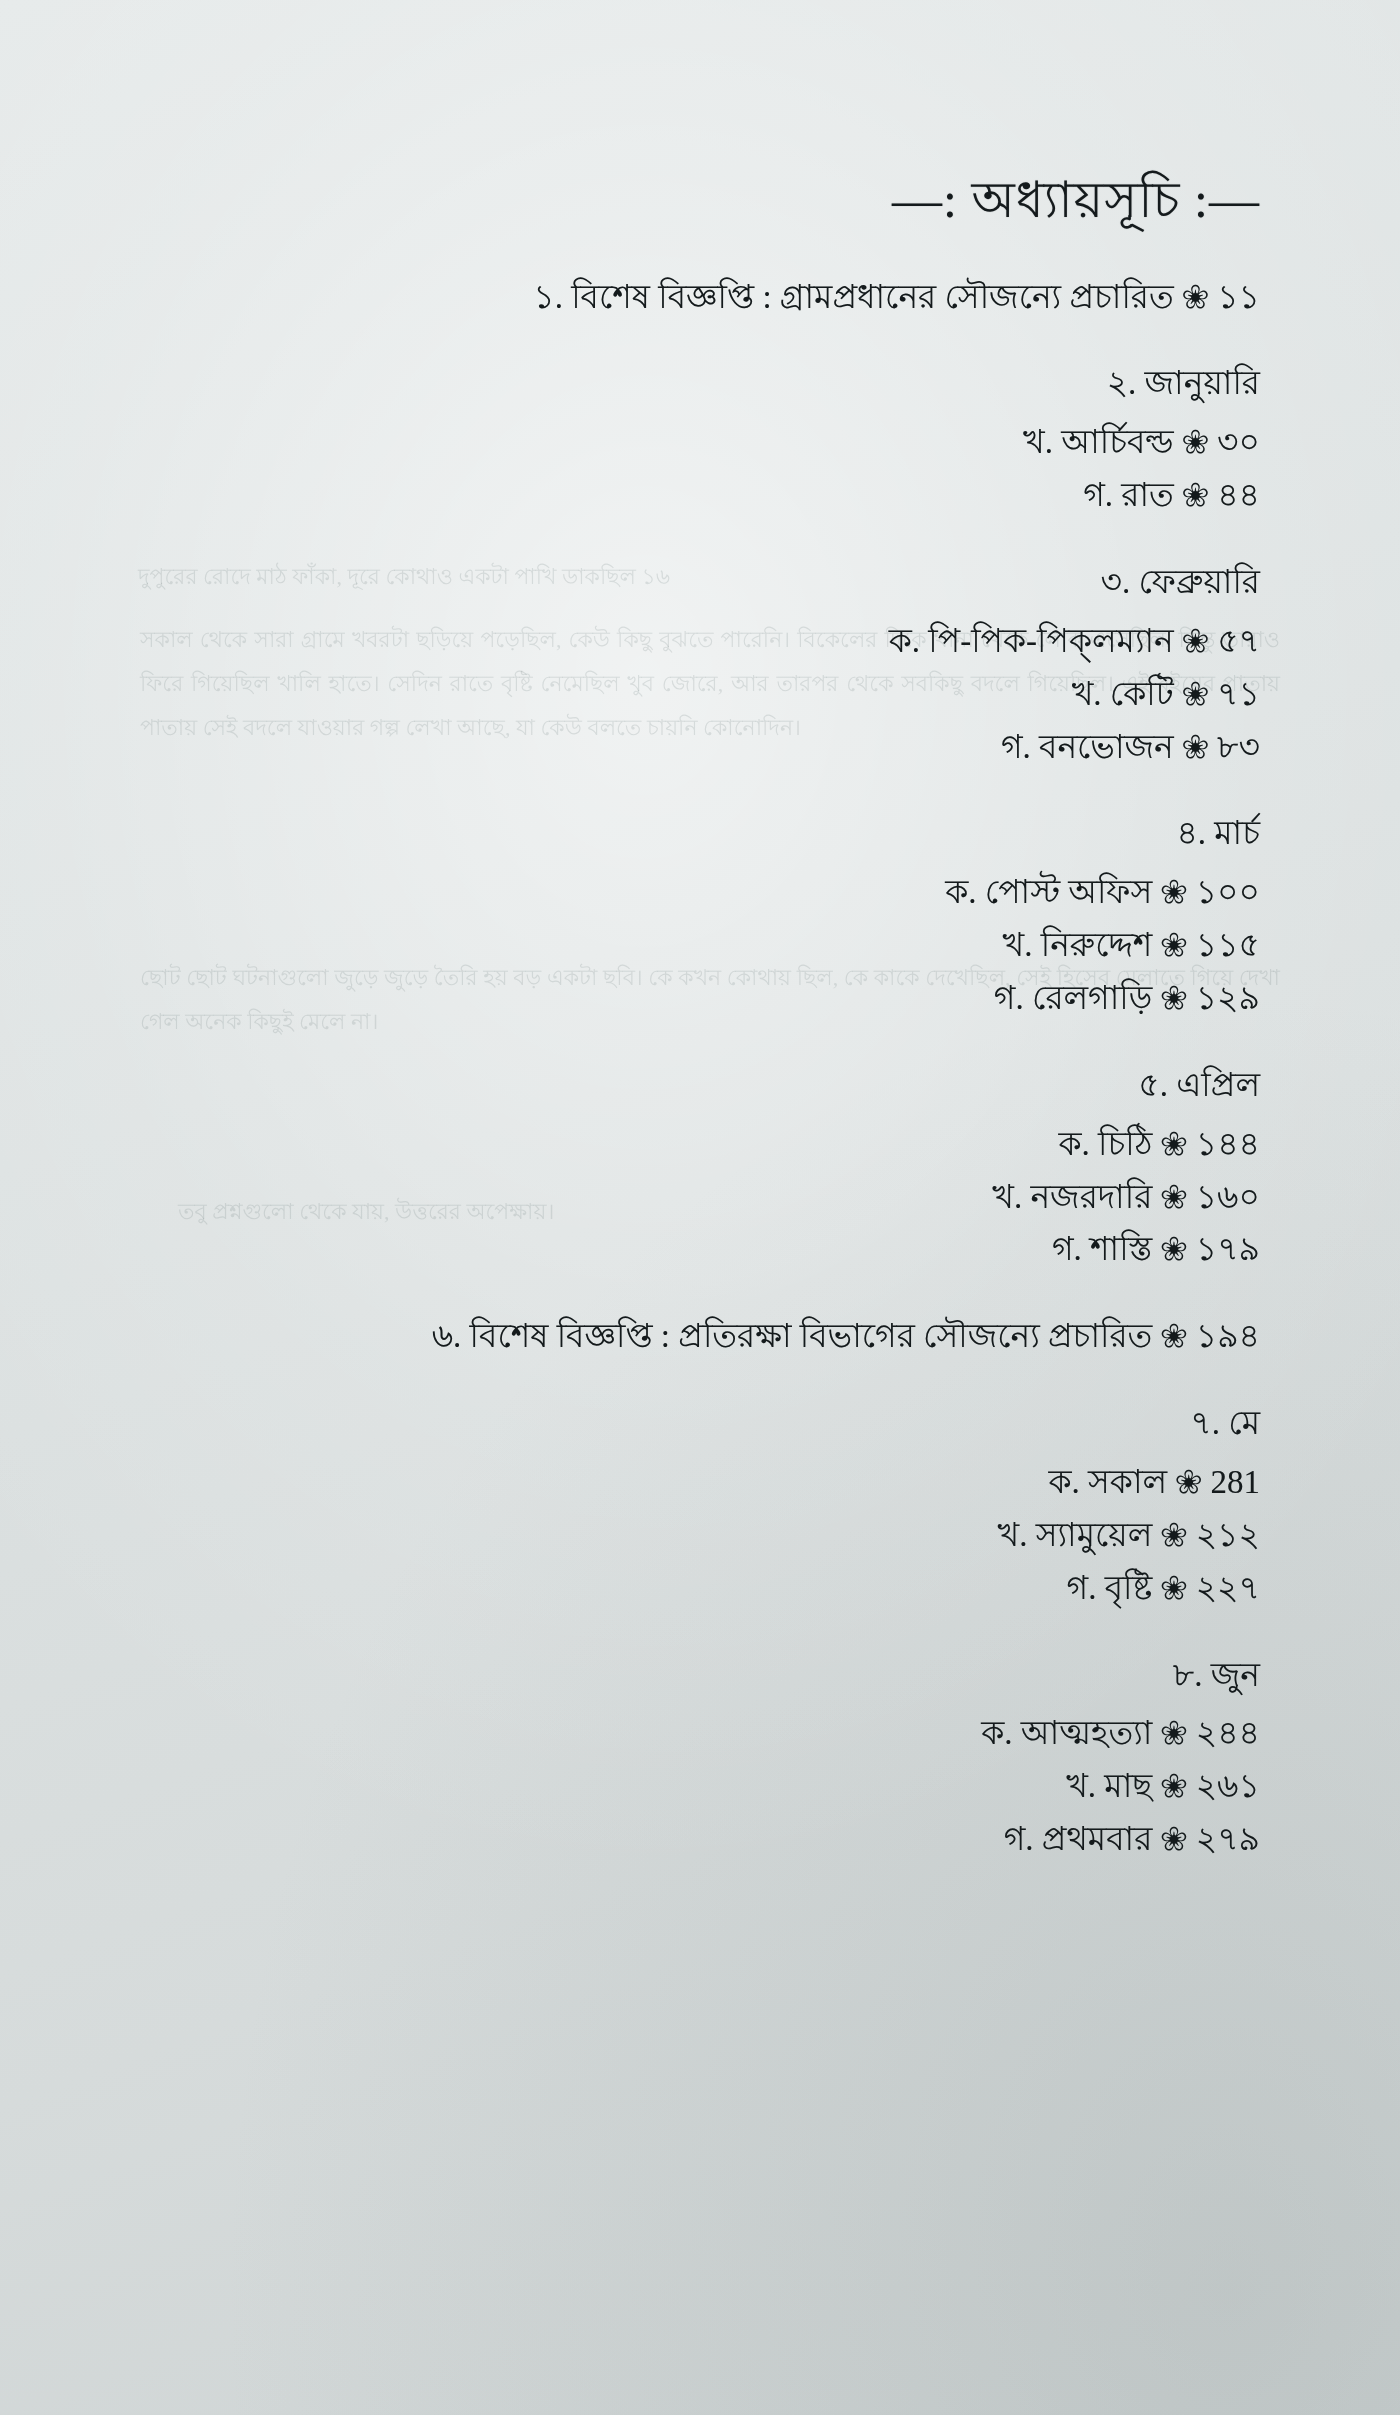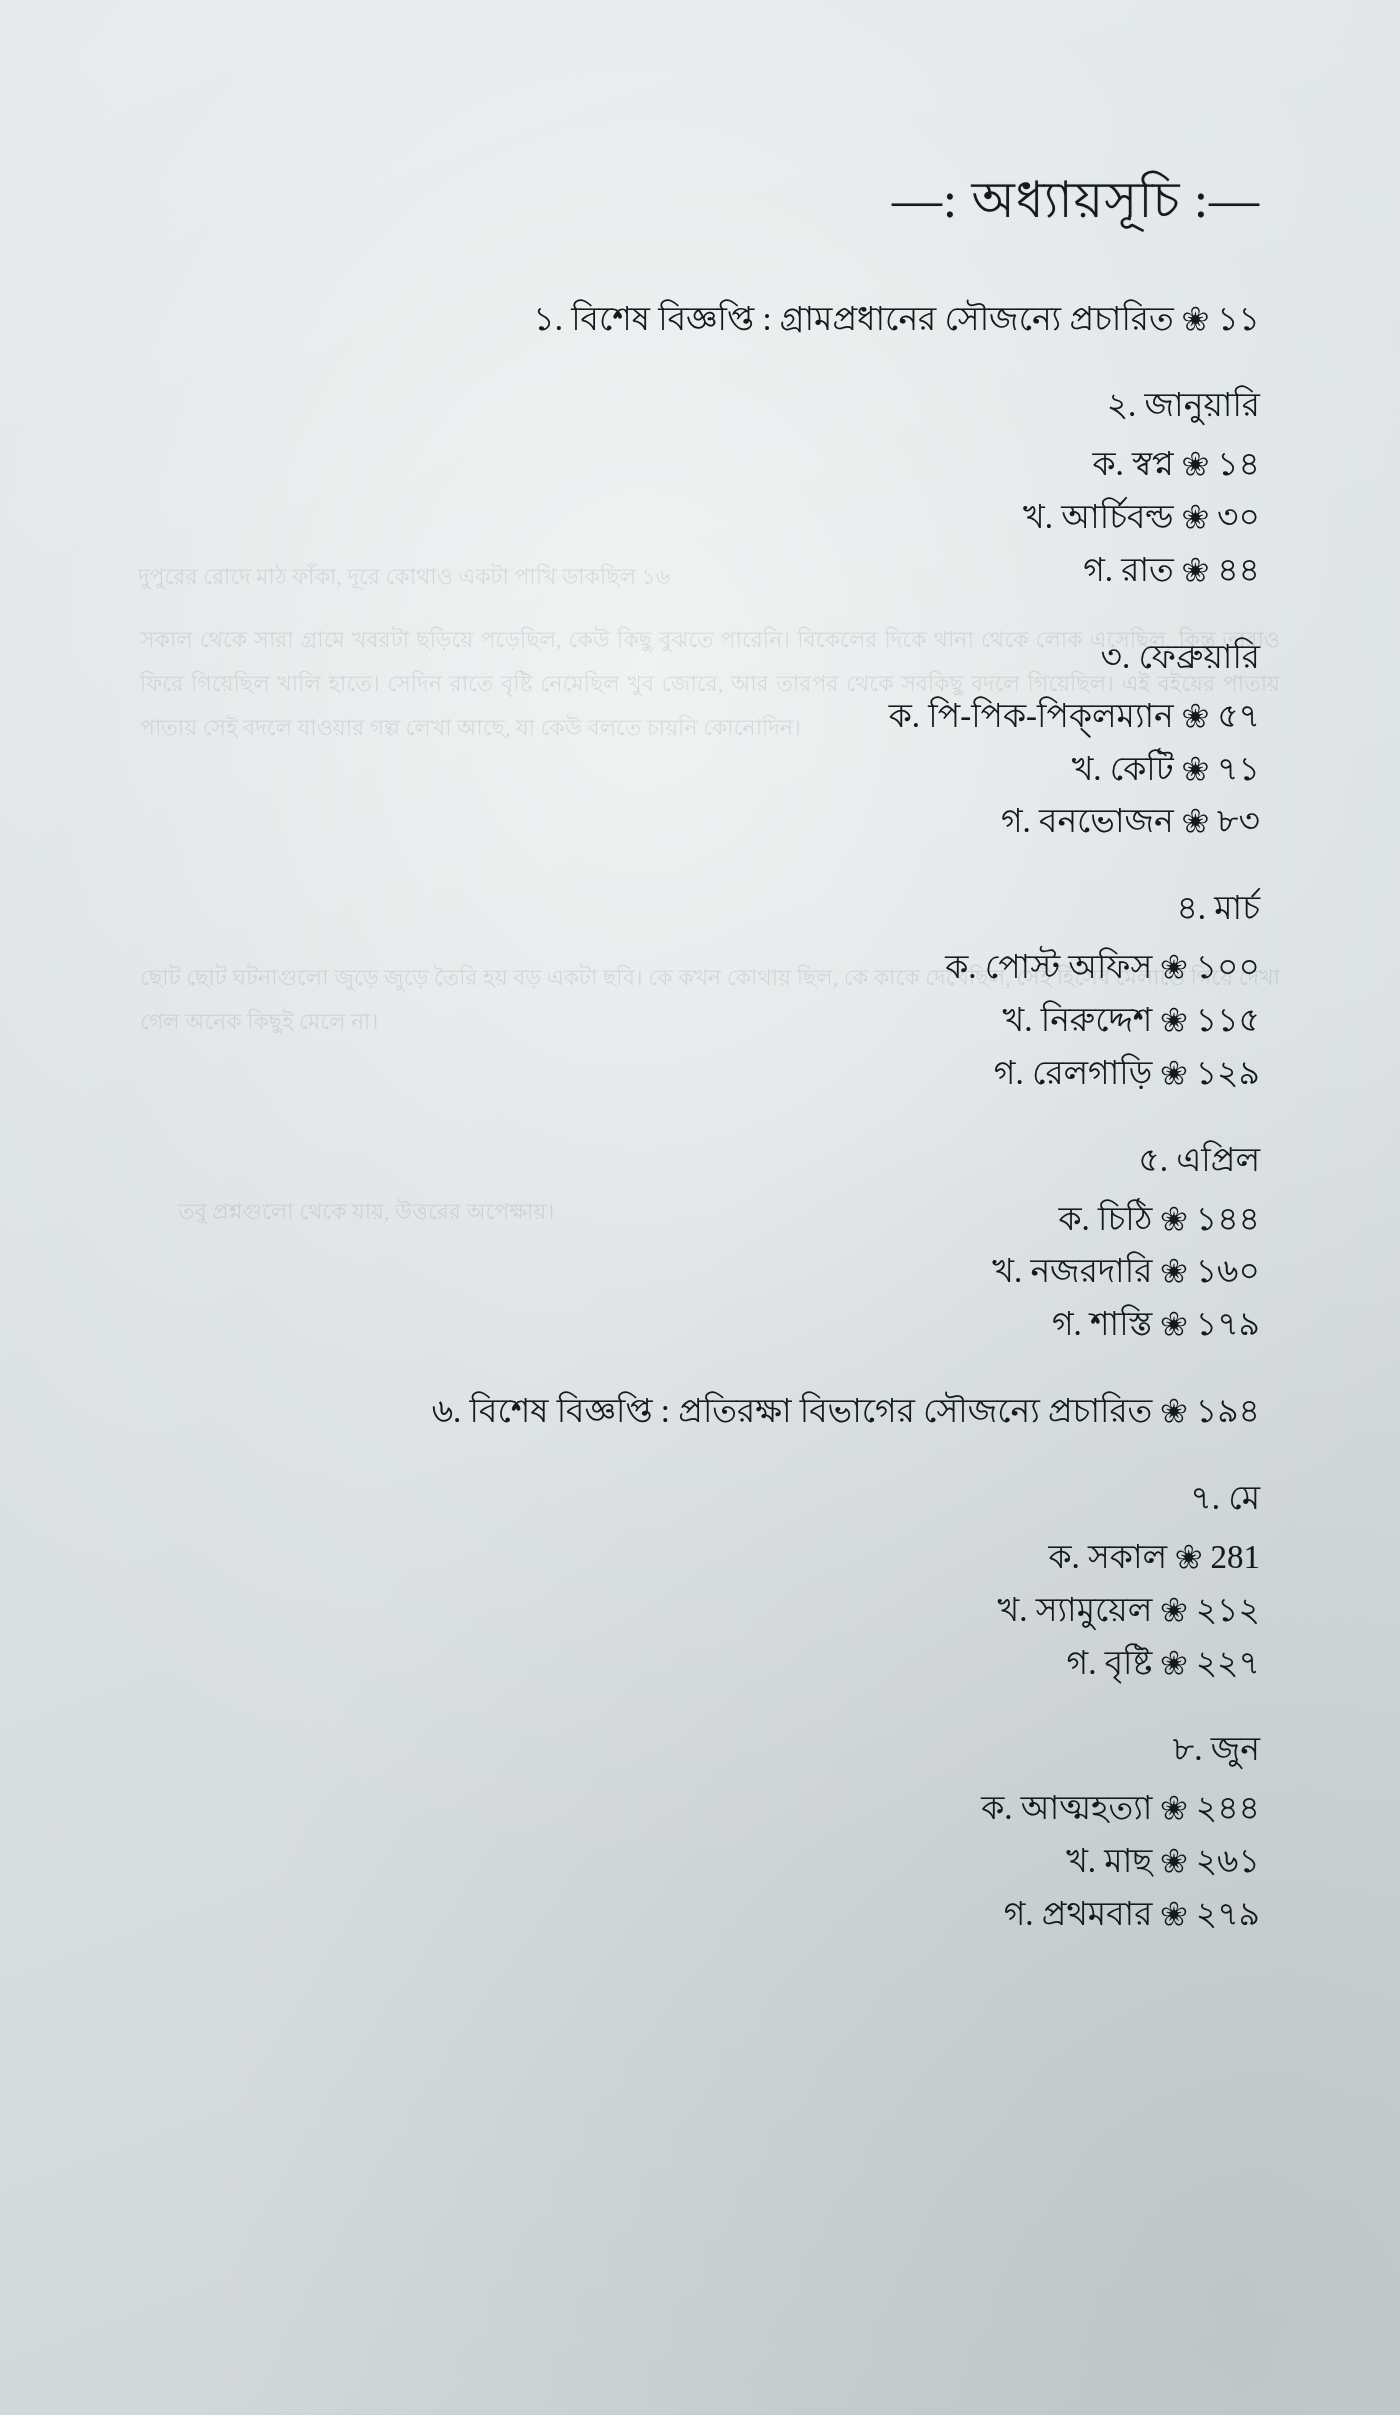--- a/index.html
+++ b/index.html
@@ -85,27 +85,26 @@
 
   <div class="bleed" style="top:555px; left:138px; right:150px; text-align:left;">দুপুরের রোদে মাঠ ফাঁকা, দূরে কোথাও একটা পাখি ডাকছিল ১৬</div>
   <div class="bleed" style="top:618px; left:140px; right:120px;">সকাল থেকে সারা গ্রামে খবরটা ছড়িয়ে পড়েছিল, কেউ কিছু বুঝতে পারেনি। বিকেলের দিকে থানা থেকে লোক এসেছিল, কিন্তু তারাও ফিরে গিয়েছিল খালি হাতে। সেদিন রাতে বৃষ্টি নেমেছিল খুব জোরে, আর তারপর থেকে সবকিছু বদলে গিয়েছিল। এই বইয়ের পাতায় পাতায় সেই বদলে যাওয়ার গল্প লেখা আছে, যা কেউ বলতে চায়নি কোনোদিন।</div>
   <div class="bleed" style="top:956px; left:140px; right:120px;">ছোট ছোট ঘটনাগুলো জুড়ে জুড়ে তৈরি হয় বড় একটা ছবি। কে কখন কোথায় ছিল, কে কাকে দেখেছিল, সেই হিসেব মেলাতে গিয়ে দেখা গেল অনেক কিছুই মেলে না।</div>
   <div class="bleed" style="top:1190px; left:178px; right:140px;">তবু প্রশ্নগুলো থেকে যায়, উত্তরের অপেক্ষায়।</div>
 
   <div class="content">
 
     <div class="toc-title">—: অধ্যায়সূচি :—</div>
 
-    <div class="block" style="margin-top:66px;">
+    <div class="block" style="margin-top:44px;">
       <div class="line wide">১. বিশেষ বিজ্ঞপ্তি : গ্রামপ্রধানের সৌজন্যে প্রচারিত ❀ ১১</div>
     </div>
 
     <div class="block">
       <div class="line heading">২. জানুয়ারি</div>
-      <div class="line">ক. স্বপ্ন ❀ ১৪</div>
       <div class="line">খ. আর্চিবল্ড ❀ ৩০</div>
       <div class="line">গ. রাত ❀ ৪৪</div>
     </div>
 
     <div class="block">
       <div class="line heading">৩. ফেব্রুয়ারি</div>
       <div class="line">ক. পি-পিক-পিক্‌লম্যান ❀ ৫৭</div>
       <div class="line">খ. কেটি ❀ ৭১</div>
       <div class="line">গ. বনভোজন ❀ ৮৩</div>
     </div>

